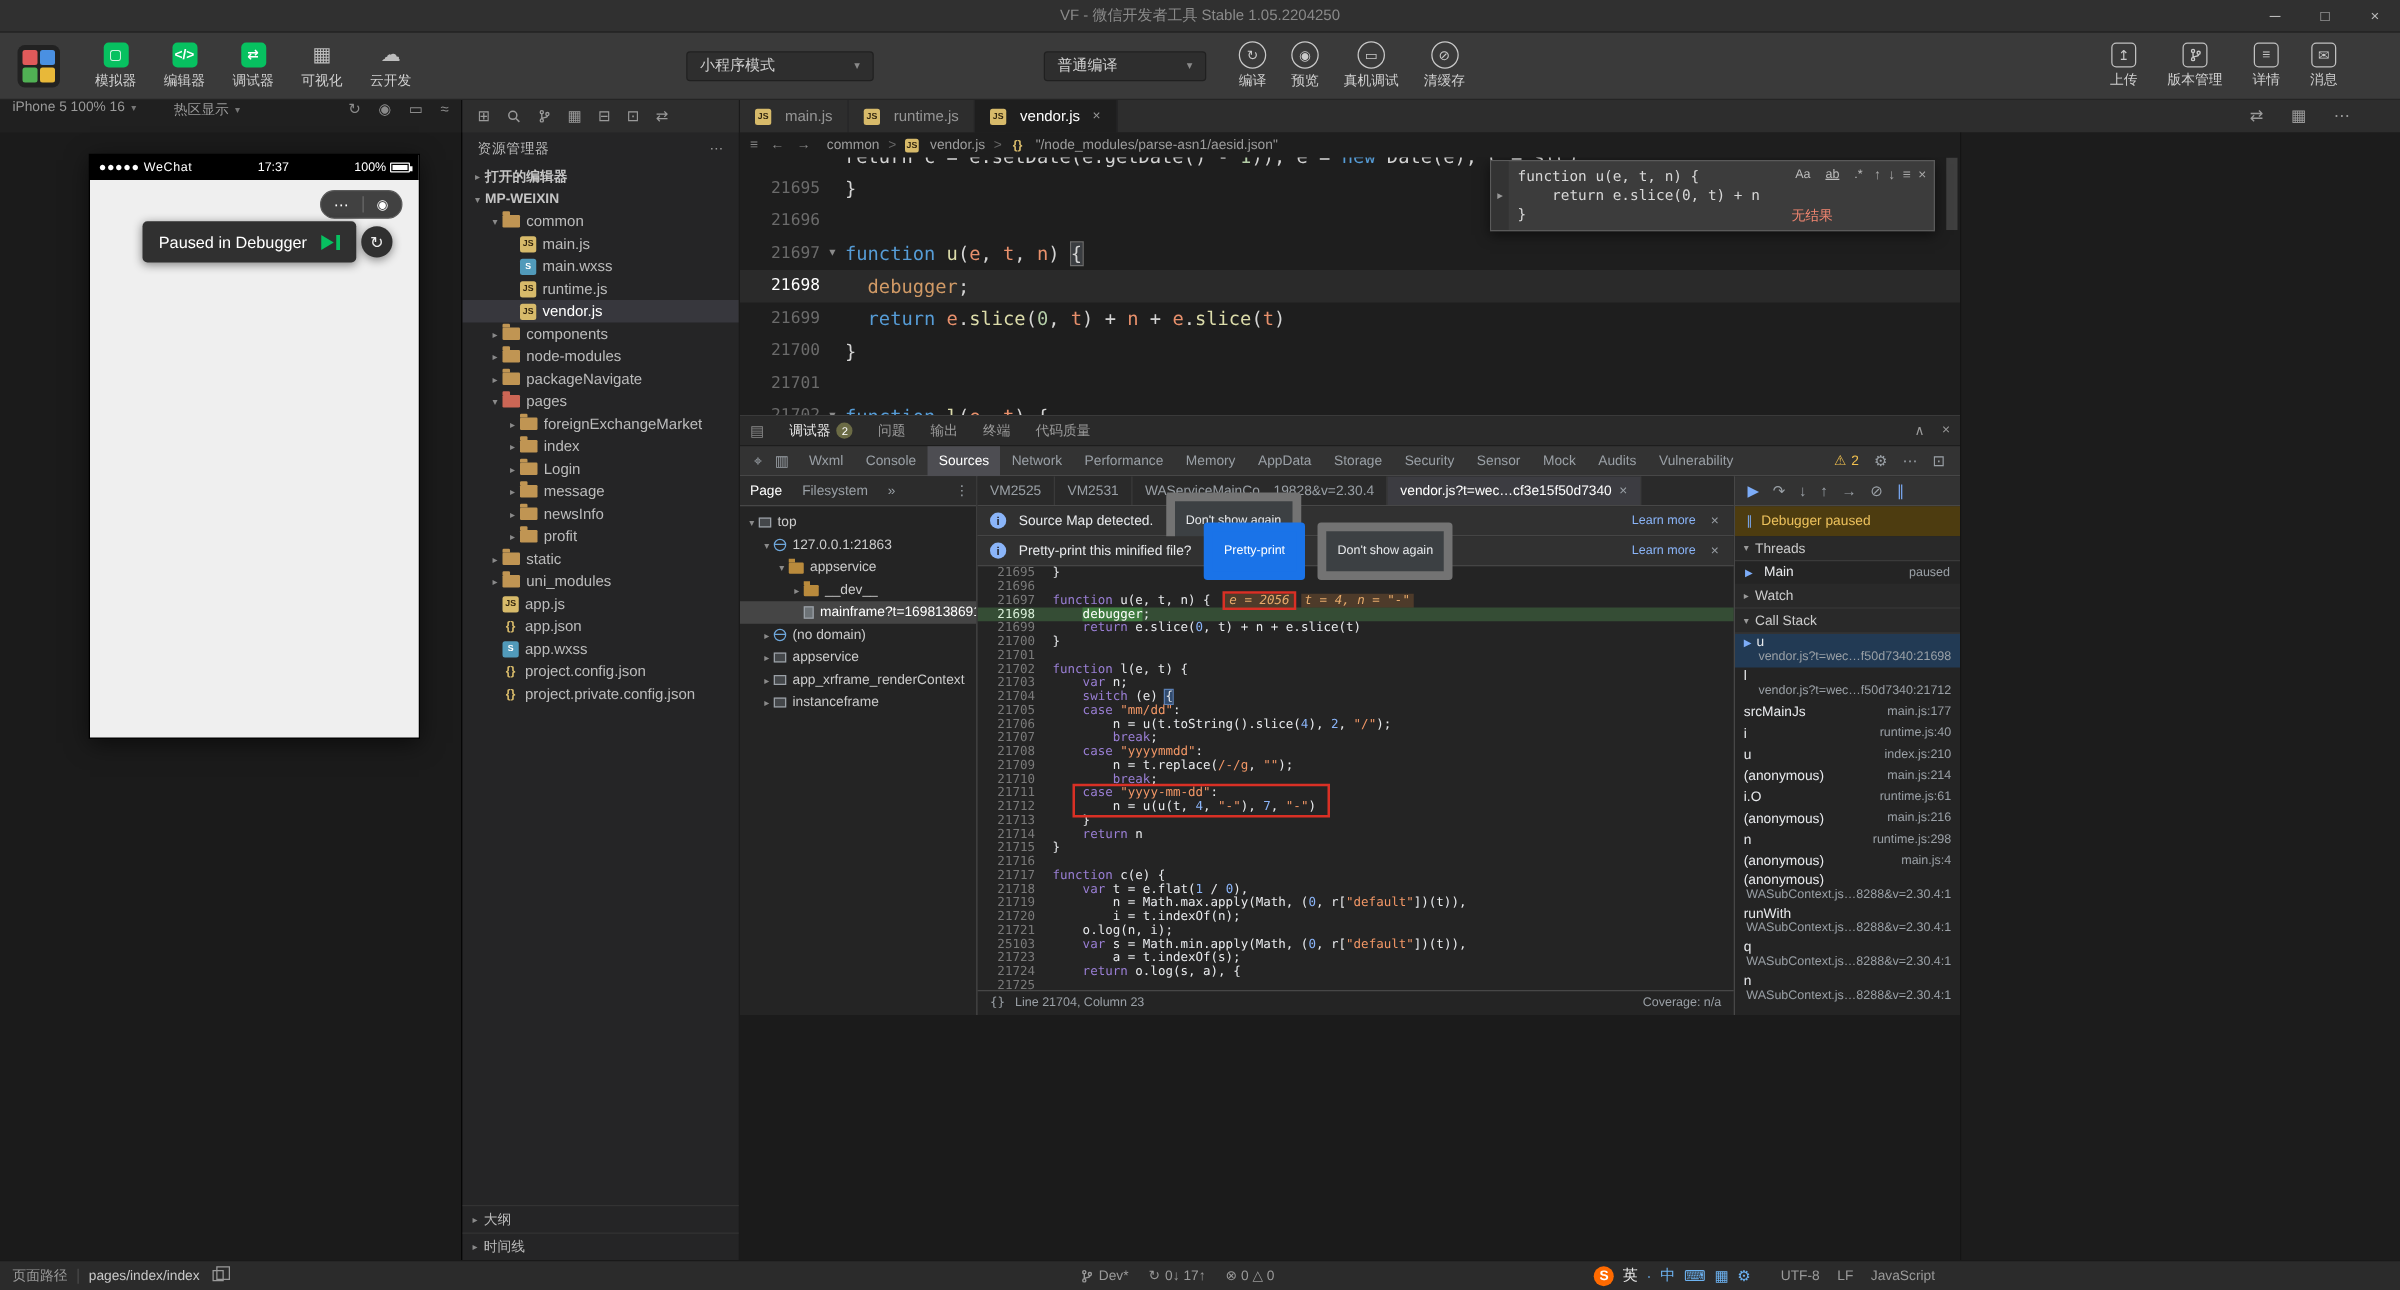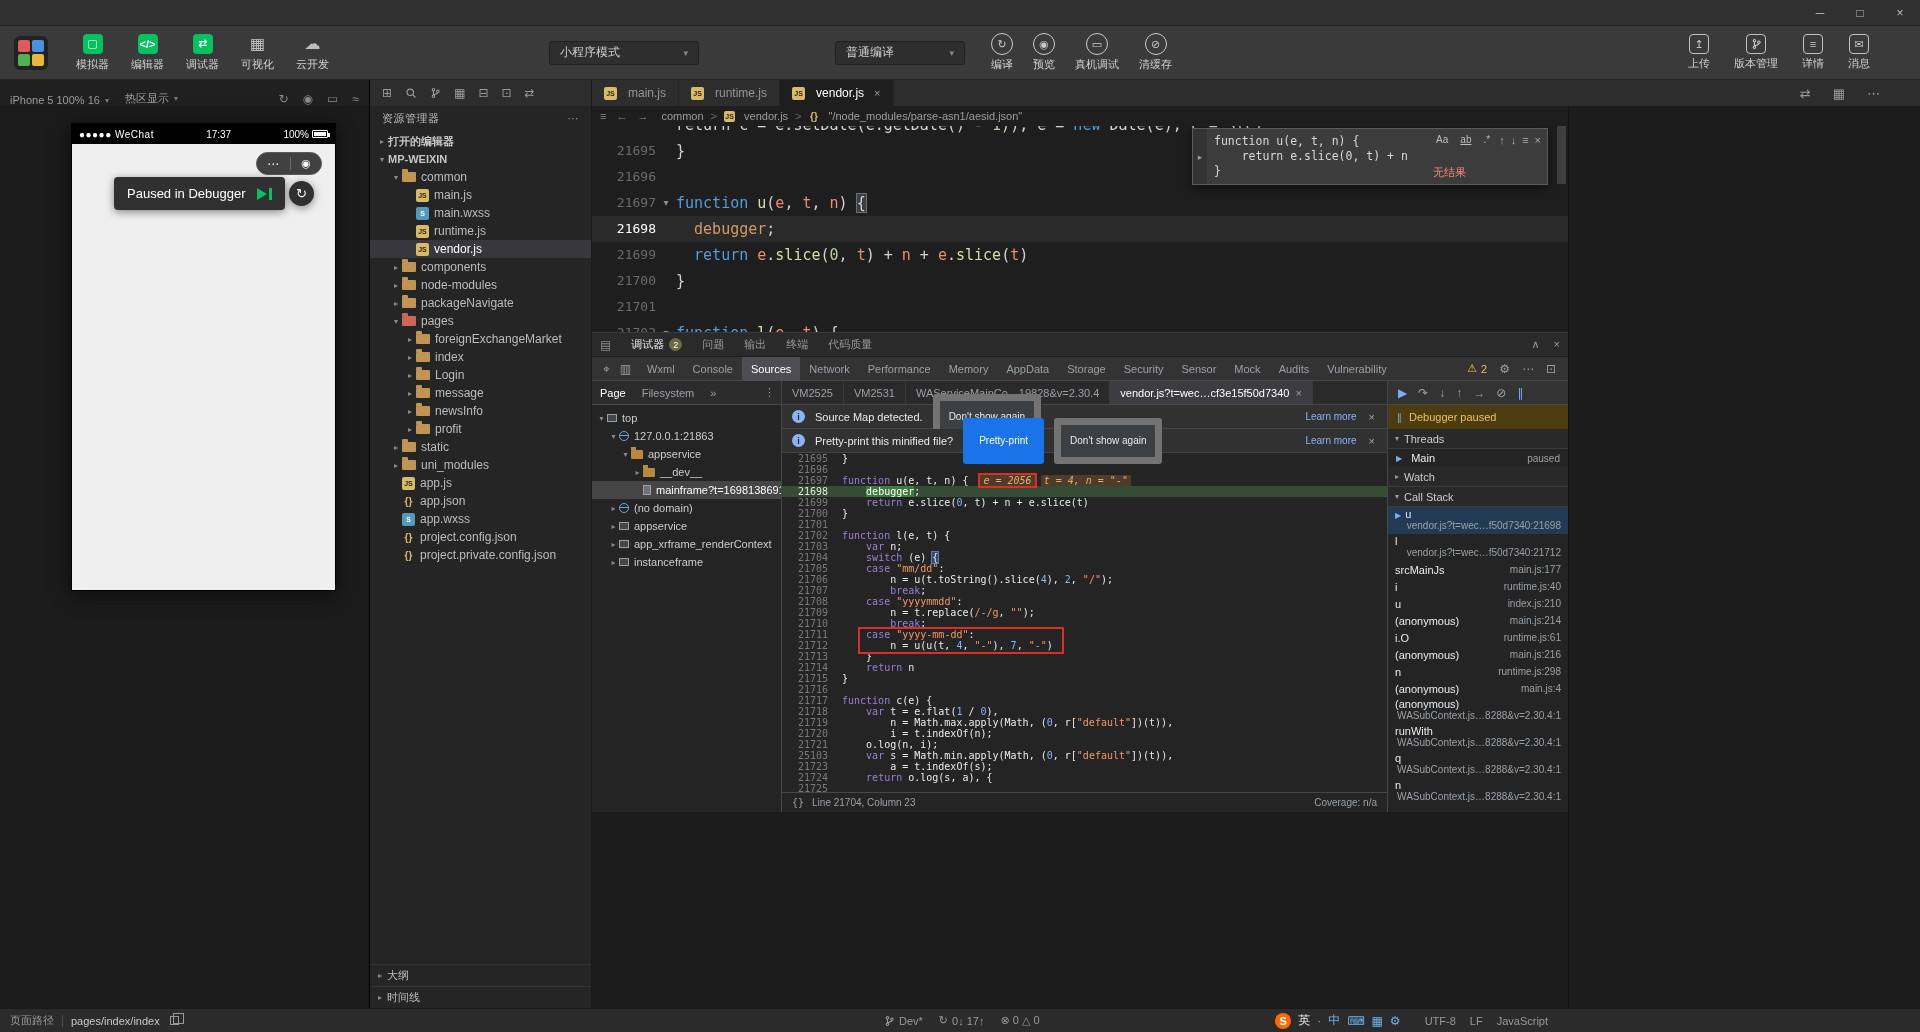--- a/index.html
+++ b/index.html
@@ -31,21 +31,21 @@
   .act-ico{width:22px;height:22px;border:1.4px solid #c9c9c9;border-radius:50%;display:flex;align-items:center;justify-content:center;font-size:11px;color:#c9c9c9}
   .tb-rightgrp{margin-left:auto;display:flex;gap:24px;padding-right:36px}
   .rt-btn{display:flex;flex-direction:column;align-items:center;gap:2px;cursor:pointer}
   .rt-ico{width:20px;height:20px;border:1.3px solid #c1c1c1;border-radius:4px;display:flex;align-items:center;justify-content:center;font-size:11px;color:#c9c9c9}
 
   
   .main{display:flex;height:928px}
 
   
   .sim-col{width:370px;background:#1b1b1b;display:flex;flex-direction:column;border-right:1px solid #000}
-  .sim-header{height:26px;display:flex;align-items:flex-end;gap:16px;padding:0 10px;color:#9a9a9a;font-size:11px;background:#202020}
+  .sim-header{height:26px;display:flex;align-items:flex-start;gap:30px;padding:0 10px;color:#9a9a9a;font-size:11px;background:#202020}
   .sim-dd{display:flex;align-items:center;gap:5px;cursor:pointer}
   .sim-dd .caret{font-size:8px;color:#777}
   .sim-hicons{margin-left:auto;display:flex;gap:14px;color:#8a8a8a;font-size:12px}
   .sim-hicons span{cursor:pointer}
   .sim-body{flex:1;position:relative}
   .phone{width:263px;height:466px;background:#efefef;margin:18px 0 0 72px;position:relative;box-shadow:0 0 0 1px #000,0 4px 18px rgba(0,0,0,.6)}
   .phone-status{height:20px;background:#000;color:#fff;font-size:10px;display:flex;align-items:center;justify-content:space-between;padding:0 7px}
   .ps-left{letter-spacing:.5px}
   .ps-right{display:flex;align-items:center;gap:3px}
   .batt{width:16px;height:8px;border:1px solid #fff;border-radius:1px;position:relative;background:#fff;background-clip:content-box;padding:1px}
@@ -203,33 +203,34 @@
   .frame .loc{color:#9aa0a6;font-size:10px;text-align:right;white-space:nowrap;overflow:hidden}
   .frame.active{background:#223a54}
   .below-dbg{flex:1;background:#1b1b1b}
 
   
   .statusbar{height:24px;background:#2b2b2b;border-top:1px solid #191919;display:flex;align-items:center;font-size:11px;color:#9a9a9a;position:relative;padding:0 10px;gap:8px}
   .sb-path-val{color:#c9c9c9}
   .sb-div{width:1px;height:12px;background:#4a4a4a}
   .copy-ico{width:9px;height:9px;border:1px solid #9a9a9a;position:relative;display:inline-block;margin-left:2px}
   .copy-ico::after{content:"";position:absolute;left:2px;top:-4px;width:9px;height:9px;border:1px solid #9a9a9a}
-  .sb-mid{position:absolute;left:884px;display:flex;align-items:center;gap:16px}
+  .sb-mid{position:absolute;left:864px;display:flex;align-items:center;gap:16px}
   .sb-item{display:flex;align-items:center;gap:4px;cursor:pointer}
   .sb-right{position:absolute;right:372px;display:flex;align-items:center;gap:14px}
   .sogou{display:flex;align-items:center;gap:7px;margin-right:10px}
   .sogou-s{width:16px;height:16px;border-radius:50%;background:#ff6a00;color:#fff;font-weight:bold;font-size:11px;display:flex;align-items:center;justify-content:center}
   .sogou .b{color:#6db3f2;font-size:12px}
   .sogou .w{color:#e8e8e8;font-size:12px}
   svg{display:block}
 </style>
 </head>
 <body>
 
 <div class="menubar">
+  <div class="win-title">VF - 微信开发者工具 Stable 1.05.2204250</div>
   <div class="win-controls" id="win-controls">
       <span class="win-btn">─</span>
       <span class="win-btn">□</span>
       <span class="win-btn">×</span>
     </div>
 </div>
 
 <div class="toolbar">
   <div class="app-logo">
     <i style="background:#e15a5a"></i>

